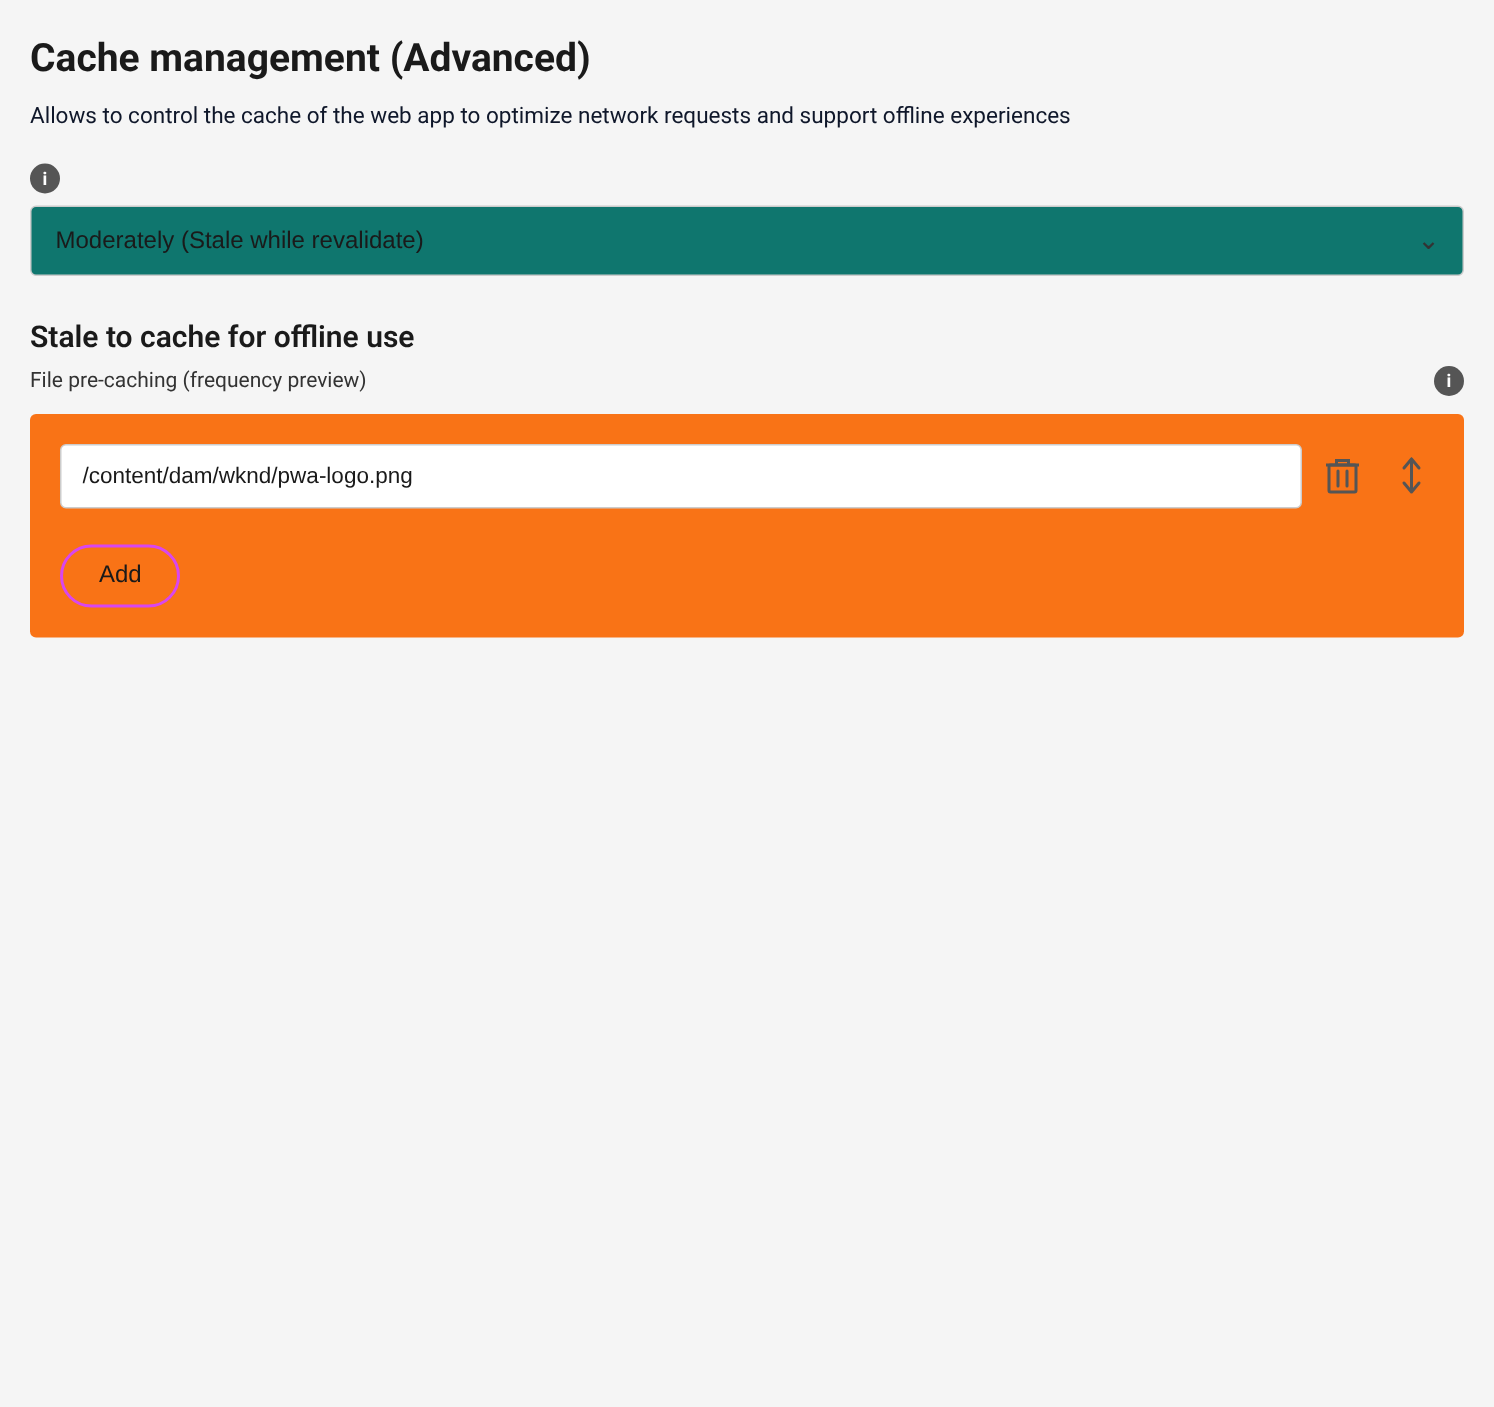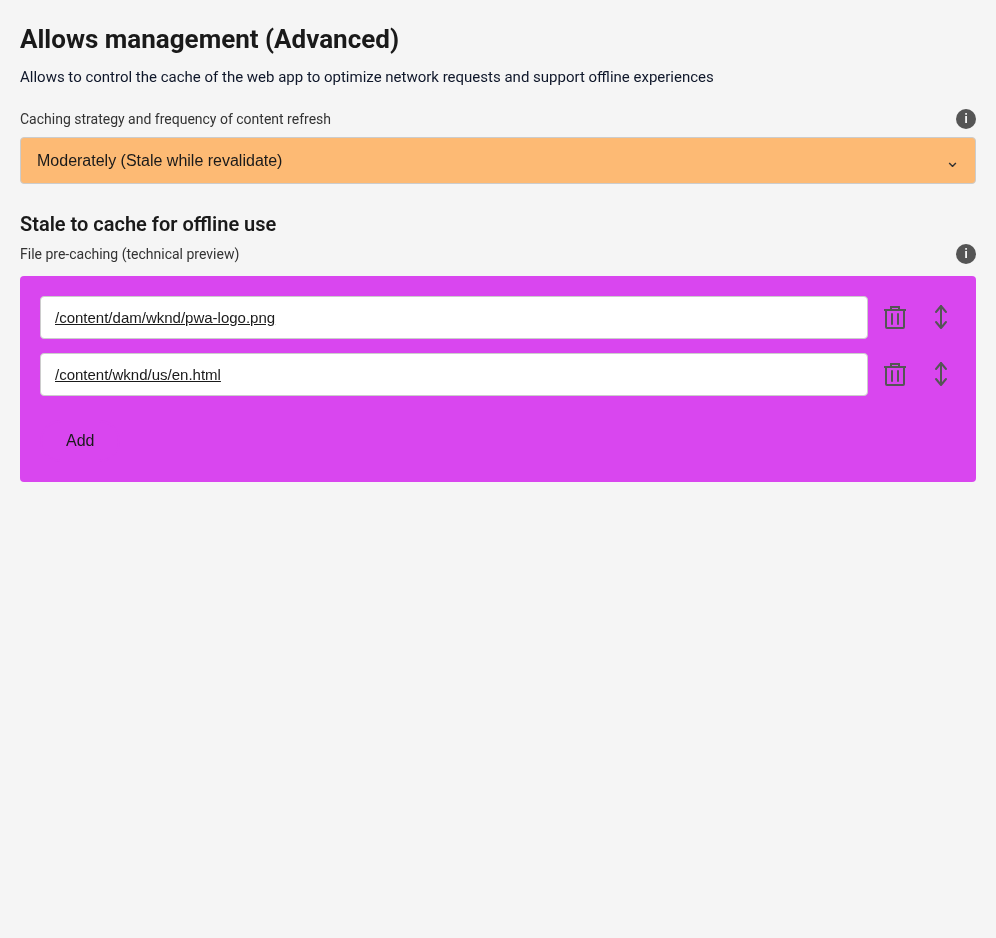--- a/index.html
+++ b/index.html
@@ -59,21 +59,21 @@
       position: relative;
       margin-bottom: 28px;
     }
 
     .dropdown {
       width: 100%;
       padding: 14px 16px;
       font-size: 16px;
       border: 1px solid #ccc;
       border-radius: 4px;
-      background: #fdba74;
+      background: #0f766e;
       appearance: none;
       -webkit-appearance: none;
       cursor: pointer;
       color: #1a1a1a;
     }
 
     .dropdown-chevron {
       position: absolute;
       right: 16px;
       top: 50%;
@@ -83,25 +83,24 @@
       color: #333;
     }
 
     .section-title {
       font-size: 20px;
       font-weight: 600;
       margin-bottom: 6px;
     }
 
     .files-section {
-      background: #d946ef;
+      background: #f97316;
       border-radius: 4px;
       padding: 20px;
       margin-top: 12px;
-      text-decoration: underline;
     }
 
     .file-row {
       display: flex;
       align-items: center;
       margin-bottom: 14px;
       gap: 12px;
     }
 
     .file-input {
@@ -140,43 +139,42 @@
       background: transparent;
       border: 2px solid #d946ef;
       border-radius: 30px;
       cursor: pointer;
       color: #1a1a1a;
     }
   </style>
 </head>
 <body>
 
-<h1 class="page-title">Allows management (Advanced)</h1>
+<h1 class="page-title">Cache management (Advanced)</h1>
 
 <p class="description">Allows to control the cache of the web app to optimize network requests and support offline experiences</p>
 
 <div class="section-label">
-  <span>Caching strategy and frequency of content refresh</span>
   <span class="info-icon">i</span>
 </div>
 
 <div class="dropdown-wrapper">
   <select class="dropdown">
     <option>Moderately (Stale while revalidate)</option>
     <option>Aggressively (Cache first)</option>
     <option>Lightly (Network first)</option>
     <option>None</option>
   </select>
   <span class="dropdown-chevron">⌄</span>
 </div>
 
 <h2 class="section-title">Stale to cache for offline use</h2>
 
 <div class="section-label" style="margin-top:8px;">
-  <span>File pre-caching (technical preview)</span>
+  <span>File pre-caching (frequency preview)</span>
   <span class="info-icon">i</span>
 </div>
 
 <div class="files-section">
 
   <div class="file-row">
     <input class="file-input" type="text" value="/content/dam/wknd/pwa-logo.png" style="">
     <div class="file-actions">
       <button class="icon-btn" title="Delete">
         <svg width="22" height="26" viewBox="0 0 22 26" fill="none" xmlns="http://www.w3.org/2000/svg">
@@ -187,37 +185,19 @@
         </svg>
       </button>
       <button class="icon-btn" title="Reorder">
         <svg width="22" height="26" viewBox="0 0 22 26" fill="none" xmlns="http://www.w3.org/2000/svg">
           <path d="M11 2v22M11 2l-5 6M11 2l5 6M11 24l-5-6M11 24l5-6" stroke="#555" stroke-width="2" stroke-linecap="round" stroke-linejoin="round"></path>
         </svg>
       </button>
     </div>
   </div>
 
-  <div class="file-row">
-    <input class="file-input" type="text" value="/content/wknd/us/en.html" style="">
-    <div class="file-actions">
-      <button class="icon-btn" title="Delete">
-        <svg width="22" height="26" viewBox="0 0 22 26" fill="none" xmlns="http://www.w3.org/2000/svg">
-          <rect x="2" y="6" width="18" height="18" rx="1" fill="none" stroke="#555" stroke-width="2"></rect>
-          <path d="M8 10v10M14 10v10" stroke="#555" stroke-width="2" stroke-linecap="round"></path>
-          <path d="M0 6h22" stroke="#555" stroke-width="2"></path>
-          <path d="M7 6V3h8v3" stroke="#555" stroke-width="2"></path>
-        </svg>
-      </button>
-      <button class="icon-btn" title="Reorder">
-        <svg width="22" height="26" viewBox="0 0 22 26" fill="none" xmlns="http://www.w3.org/2000/svg">
-          <path d="M11 2v22M11 2l-5 6M11 2l5 6M11 24l-5-6M11 24l5-6" stroke="#555" stroke-width="2" stroke-linecap="round" stroke-linejoin="round"></path>
-        </svg>
-      </button>
-    </div>
-  </div>
 
 
 
 
   <button class="add-button">Add</button>
 
 </div>
 
 </body></html>

